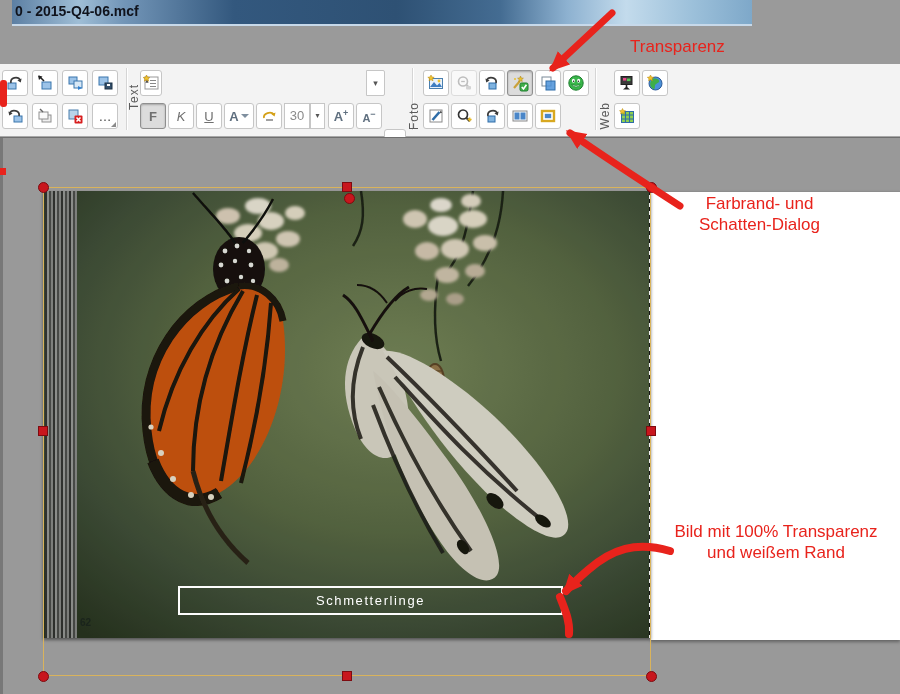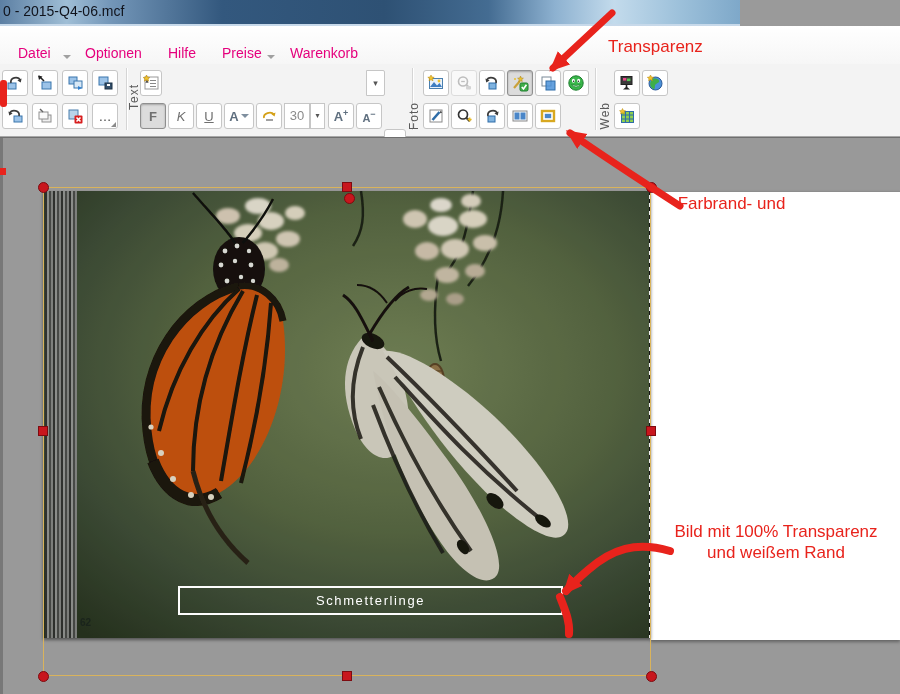--- a/index.html
+++ b/index.html
@@ -1,23 +1,23 @@
 <!DOCTYPE html>
 <html><head>
 <meta charset="utf-8">
 <style>
   html,body{margin:0;padding:0;background:#666;}
   .window{position:relative;width:900px;height:694px;overflow:hidden;
     font-family:"Liberation Sans",sans-serif;background:#9a9a9a;}
 
   
-  .titlebar{position:absolute;left:0;top:0;width:740px;height:24px;
+  .titlebar{position:absolute;left:12px;top:0;width:740px;height:24px;
     background:linear-gradient(90deg,#5c7fa3 0%,#9fbed6 9%,#7396b8 15%,#33587e 30%,
       #2e5174 52%,#446c92 66%,#8db1d0 75%,#c3dbec 83%,#9cc0da 92%,#7ea8c9 100%);
-    border-bottom:2px solid #c7d9ea;}
+    border-bottom:2px solid #c7d9ea;font-weight:bold;}
   .titlebar .title{position:absolute;left:3px;top:3px;font-size:14px;color:#10131c;}
 
   
   .menubar{position:absolute;left:0;top:26px;width:900px;height:38px;
     background:linear-gradient(#ffffff,#f6f6f6);}
   .menu-item{position:absolute;top:19px;font-size:14px;color:#e5007d;cursor:default;}
   .menu-arrow{position:absolute;top:29px;width:0;height:0;
     border-left:4px solid transparent;border-right:4px solid transparent;
     border-top:4px solid #a0a0a0;}
 
@@ -88,29 +88,20 @@
 </style>
 </head>
 <body>
 
 <div class="window">
 
   <div class="titlebar">
     <span class="title">0 - 2015-Q4-06.mcf</span>
   </div>
 
-  <div class="menubar">
-    <span class="menu-item" style="left:18px">Datei</span>
-    <span class="menu-arrow" style="left:63px"></span>
-    <span class="menu-item" style="left:85px">Optionen</span>
-    <span class="menu-item" style="left:168px">Hilfe</span>
-    <span class="menu-item" style="left:222px">Preise</span>
-    <span class="menu-arrow" style="left:267px"></span>
-    <span class="menu-item" style="left:290px">Warenkorb</span>
-  </div>
 
   <div class="toolbar">
 
     <div class="btn row1" style="left:2px">
       <svg class="ic" width="18" height="18" viewBox="0 0 18 18">
         <rect x="2" y="9" width="8" height="6" fill="#9cc3e8" stroke="#3a76ad"></rect>
         <path d="M5 9 C3.5 3.5 12 1.5 14.5 6.5" fill="none" stroke="#3b3b3b" stroke-width="1.8"></path>
         <path d="M15.5 4.5 L14.8 8.6 L11.4 6.4 Z" fill="#3b3b3b"></path>
       </svg>
     </div>
@@ -481,22 +472,23 @@
       </marker>
     </defs>
     <path d="M612 13 L553 68" stroke="#e8231c" stroke-width="7" stroke-linecap="round" fill="none" marker-end="url(#ah)"></path>
     <path d="M680 206 Q 612 162 570 133" stroke="#e8231c" stroke-width="7" stroke-linecap="round" fill="none" marker-end="url(#ah)"></path>
     <path d="M670 551 C 636 541 612 549 588 570 Q 574 582 566 591" stroke="#e8231c" stroke-width="8" stroke-linecap="round" fill="none" marker-end="url(#ah)"></path>
     <path d="M560 597 C 566 612 570 622 569 634" stroke="#e8231c" stroke-width="8" stroke-linecap="round" fill="none"></path>
     <rect x="0" y="80" width="7" height="27" rx="3" fill="#e8231c"></rect>
     <rect x="0" y="168" width="6" height="7" fill="#e8231c"></rect>
   </svg>
 
-  <div class="anno-text" style="left:608px;top:36px">Transparenz</div>
-  <div class="anno-text" style="left:624px;top:193px;width:215px">
+  <div class="anno-text" style="left:630px;top:36px">Transparenz</div>
+  <div class="anno-text" style="left:652px;top:193px;width:215px">
     <span style="display:block">Farbrand- und</span>
+    <span style="display:block">Schatten-Dialog</span>
   </div>
   <div class="anno-text" style="left:645px;top:521px;width:262px">
     <span style="display:block">Bild mit 100% Transparenz</span>
     <span style="display:block">und weißem Rand</span>
   </div>
 
 </div>
 
 </body></html>

